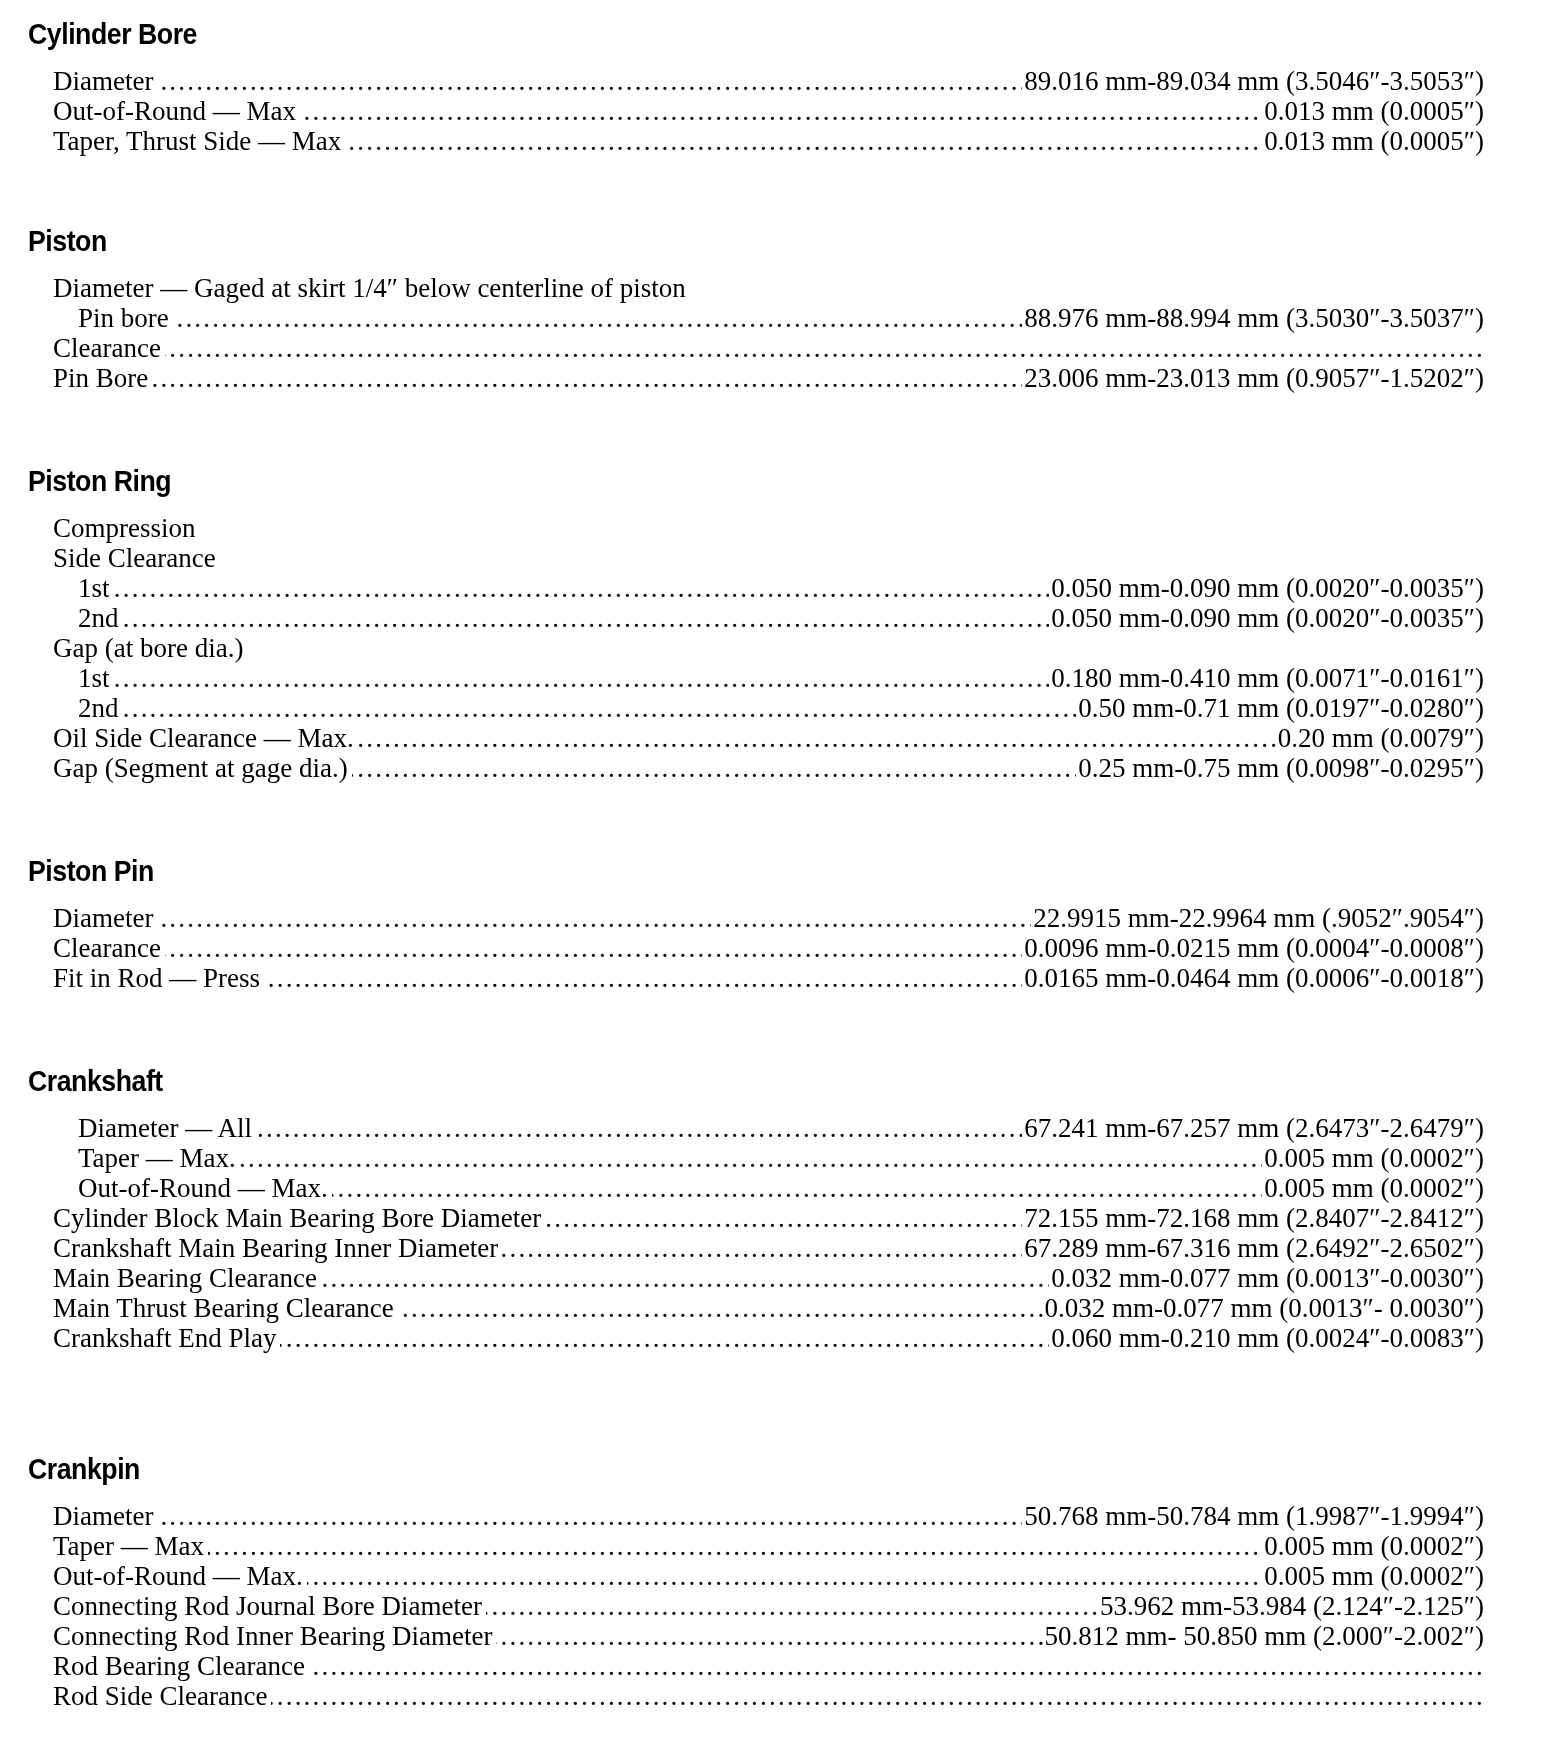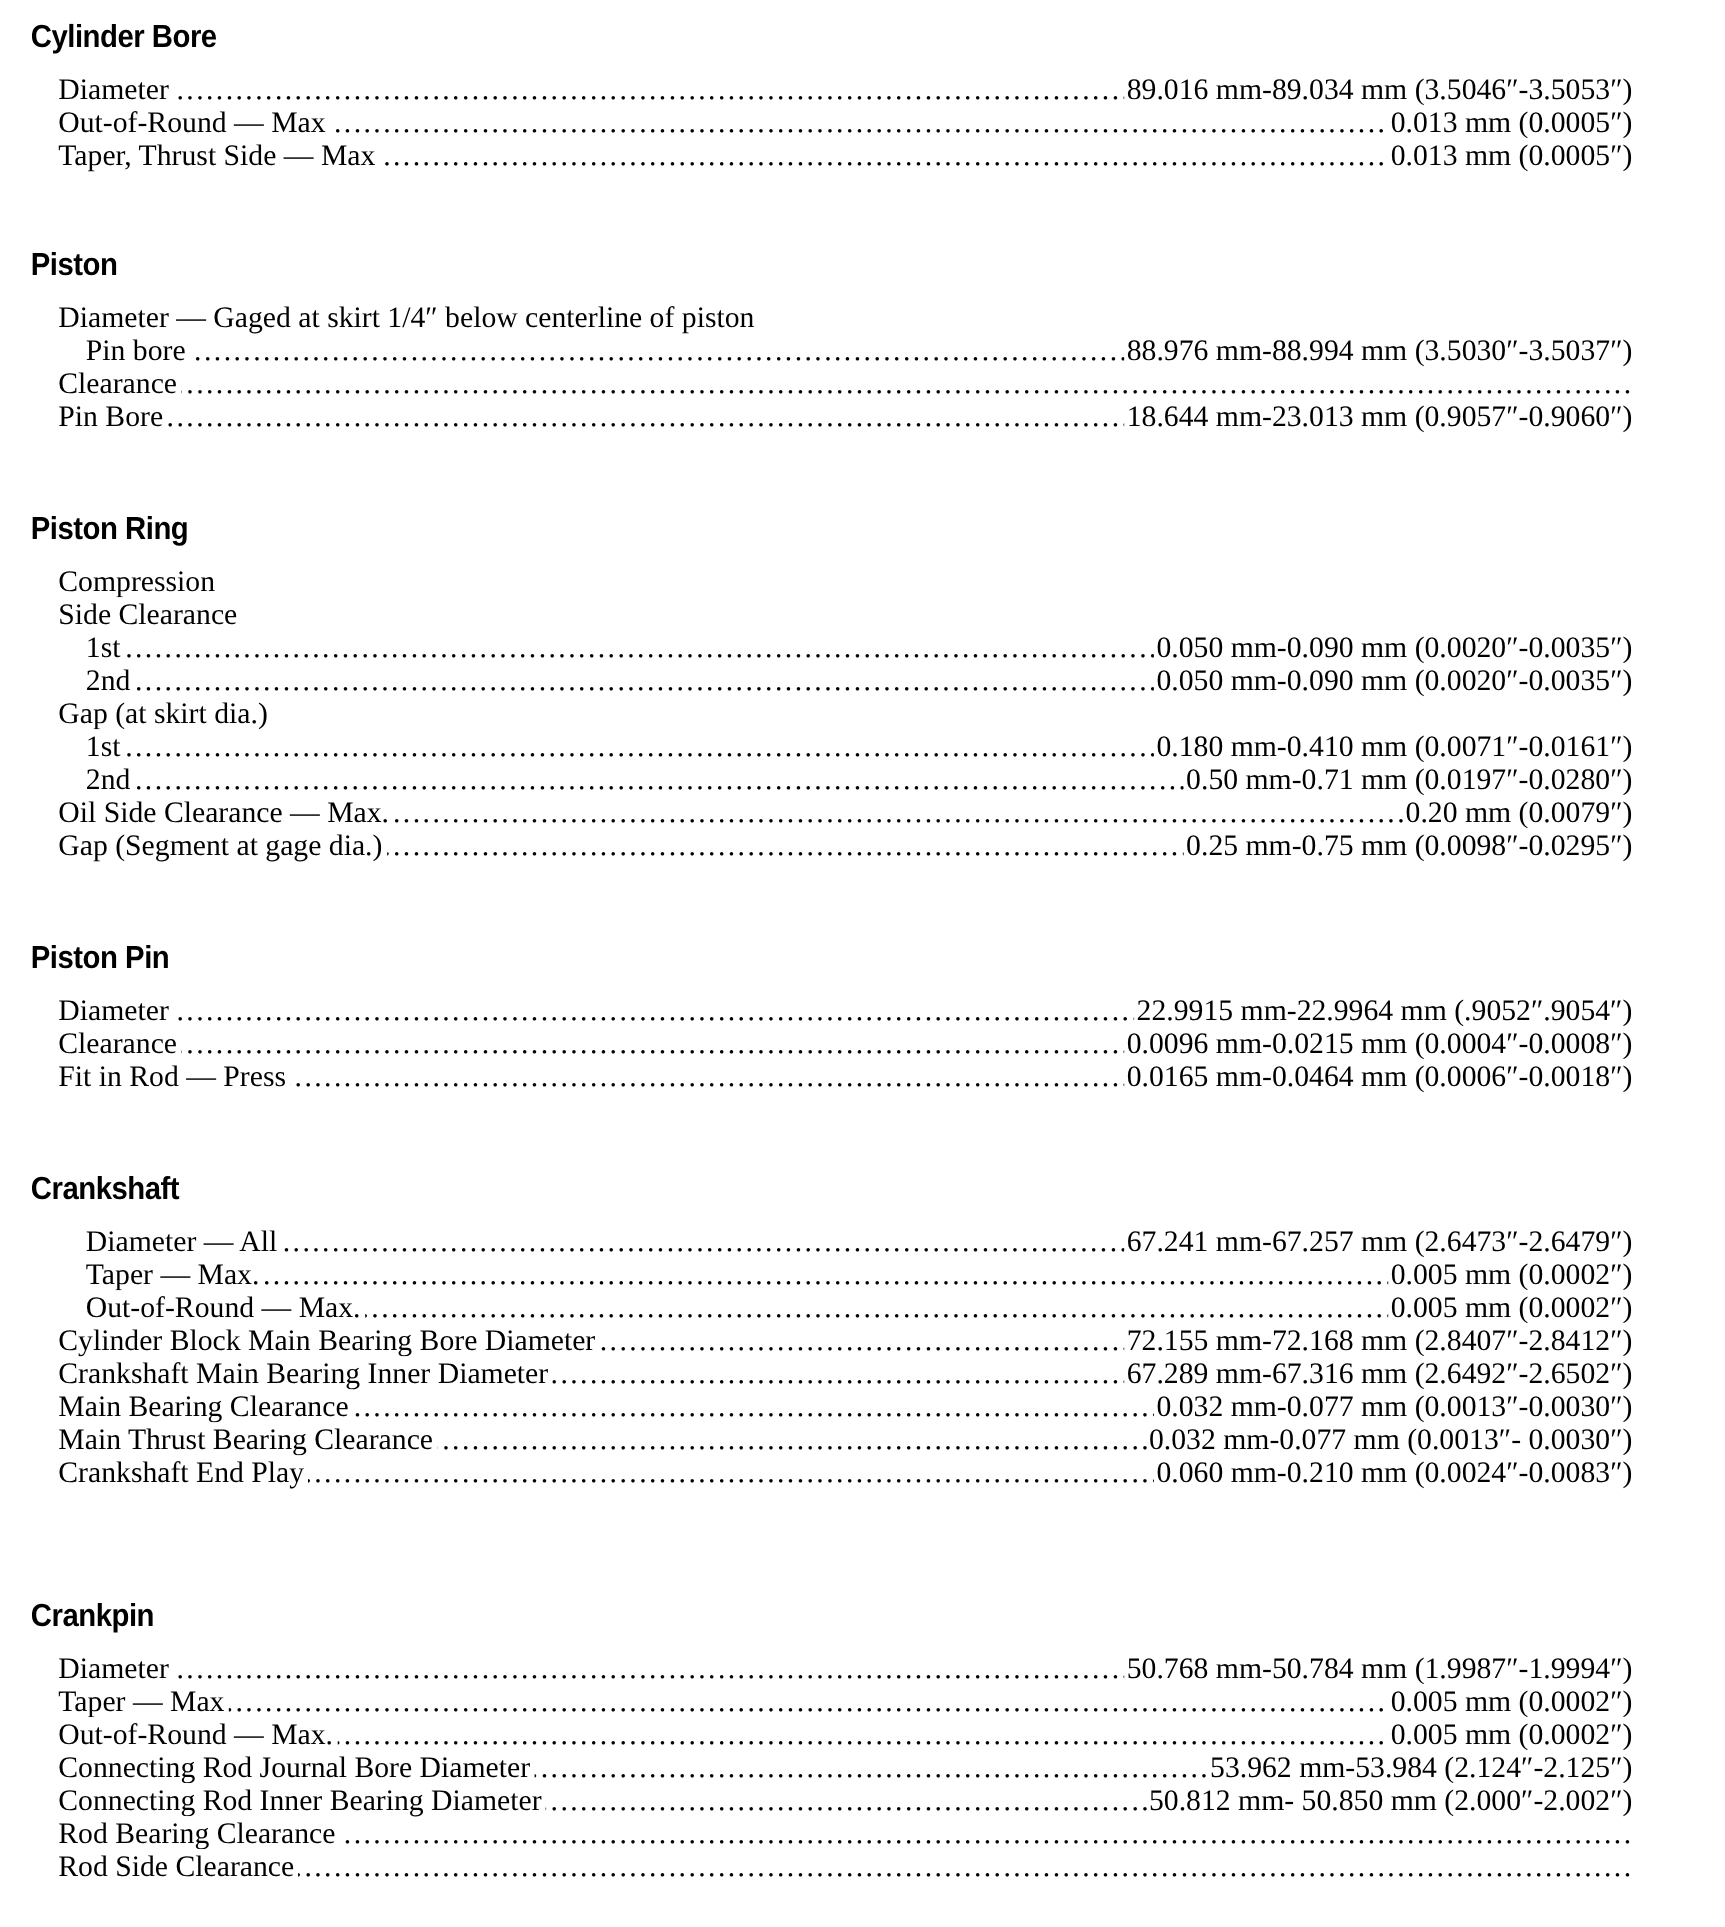--- a/index.html
+++ b/index.html
@@ -70,21 +70,21 @@
           <span class="label">Pin bore</span>
           <span class="value">88.976 mm-88.994 mm (3.5030″-3.5037″)</span>
         </div>
         <div class="row indent-0">
           <span class="leader">................................................................................................................................................................................................................................................................................................................................................................................................................</span>
           <span class="label">Clearance</span>
         </div>
         <div class="row indent-0">
           <span class="leader">................................................................................................................................................................................................................................................................................................................................................................................................................</span>
           <span class="label">Pin Bore</span>
-          <span class="value">18.644 mm-23.013 mm (0.9057″-0.9060″)</span>
+          <span class="value">23.006 mm-23.013 mm (0.9057″-1.5202″)</span>
         </div>
       </div>
     </div>
     <div class="section" style="top: 465px;">
       <div class="heading">Piston Ring</div>
       <div class="rows">
         <div class="row indent-0">
           <span class="label">Compression</span>
         </div>
         <div class="row indent-0">
@@ -94,21 +94,21 @@
           <span class="leader">................................................................................................................................................................................................................................................................................................................................................................................................................</span>
           <span class="label">1st</span>
           <span class="value">0.050 mm-0.090 mm (0.0020″-0.0035″)</span>
         </div>
         <div class="row indent-1">
           <span class="leader">................................................................................................................................................................................................................................................................................................................................................................................................................</span>
           <span class="label">2nd</span>
           <span class="value">0.050 mm-0.090 mm (0.0020″-0.0035″)</span>
         </div>
         <div class="row indent-0">
-          <span class="label">Gap (at skirt dia.)</span>
+          <span class="label">Gap (at bore dia.)</span>
         </div>
         <div class="row indent-1">
           <span class="leader">................................................................................................................................................................................................................................................................................................................................................................................................................</span>
           <span class="label">1st</span>
           <span class="value">0.180 mm-0.410 mm (0.0071″-0.0161″)</span>
         </div>
         <div class="row indent-1">
           <span class="leader">................................................................................................................................................................................................................................................................................................................................................................................................................</span>
           <span class="label">2nd</span>
           <span class="value">0.50 mm-0.71 mm (0.0197″-0.0280″)</span>

